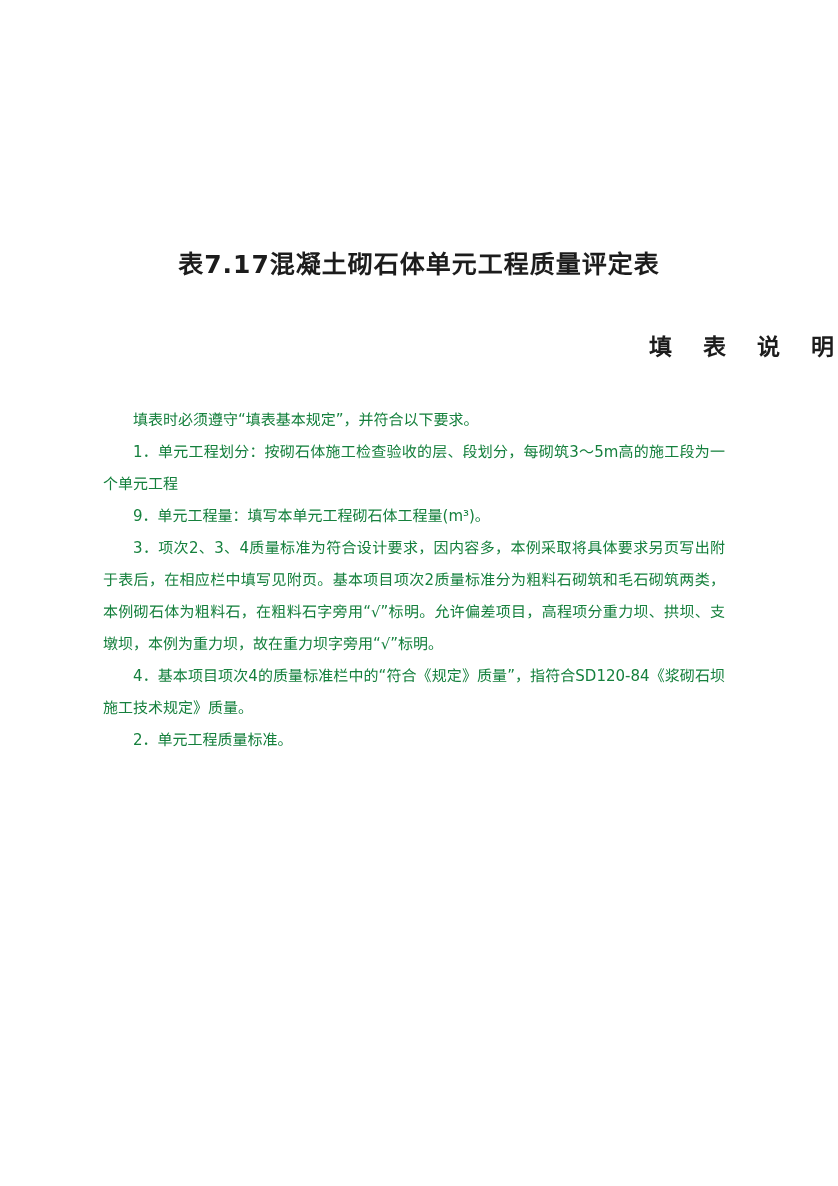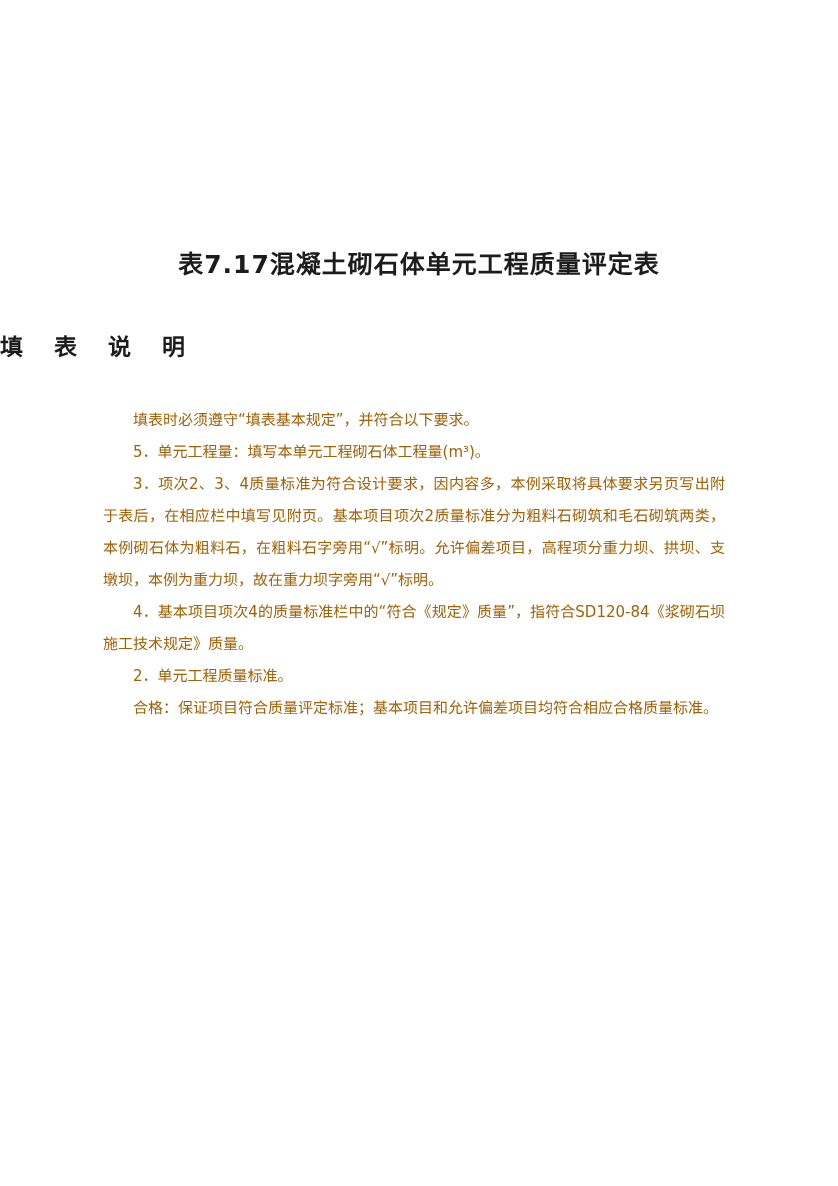--- a/index.html
+++ b/index.html
@@ -23,50 +23,50 @@
     margin: 0;
     text-align: center;
     font-size: 25px;
     font-weight: bold;
     line-height: 30px;
     letter-spacing: 1px;
     color: #1c1c1c;
   }
   .doc-subtitle {
     margin: 54px 0 0 0;
-    text-align: left;
+    text-align: right;
     font-size: 23px;
     font-weight: bold;
     line-height: 26px;
     letter-spacing: 4px;
     color: #1c1c1c;
   }
   .doc-body {
     margin: 44px 113px 0 103px;
     font-size: 15px;
     line-height: 32px;
     text-align: justify;
-    color: #a16207;
+    color: #15803d;
   }
   .doc-body p {
     margin: 0;
     padding: 0;
     text-indent: 2em;
     word-break: break-all;
   }
 </style>
 </head>
 <body>
 
 <div class="page">
   <h1 class="doc-title">表7.17混凝土砌石体单元工程质量评定表</h1>
 
   <h2 class="doc-subtitle">填　表　说　明</h2>
 
   <div class="doc-body">
     <p>填表时必须遵守“填表基本规定”，并符合以下要求。</p>
-    <p>5．单元工程量：填写本单元工程砌石体工程量(m³)。</p>
+    <p>1．单元工程划分：按砌石体施工检查验收的层、段划分，每砌筑3～5m高的施工段为一个单元工程</p>
+    <p>9．单元工程量：填写本单元工程砌石体工程量(m³)。</p>
     <p>3．项次2、3、4质量标准为符合设计要求，因内容多，本例采取将具体要求另页写出附于表后，在相应栏中填写见附页。基本项目项次2质量标准分为粗料石砌筑和毛石砌筑两类，本例砌石体为粗料石，在粗料石字旁用“√”标明。允许偏差项目，高程项分重力坝、拱坝、支墩坝，本例为重力坝，故在重力坝字旁用“√”标明。</p>
     <p>4．基本项目项次4的质量标准栏中的“符合《规定》质量”，指符合SD120-84《浆砌石坝施工技术规定》质量。</p>
     <p>2．单元工程质量标准。</p>
-    <p>合格：保证项目符合质量评定标准；基本项目和允许偏差项目均符合相应合格质量标准。</p>
   </div>
 </div>
 
 </body></html>

